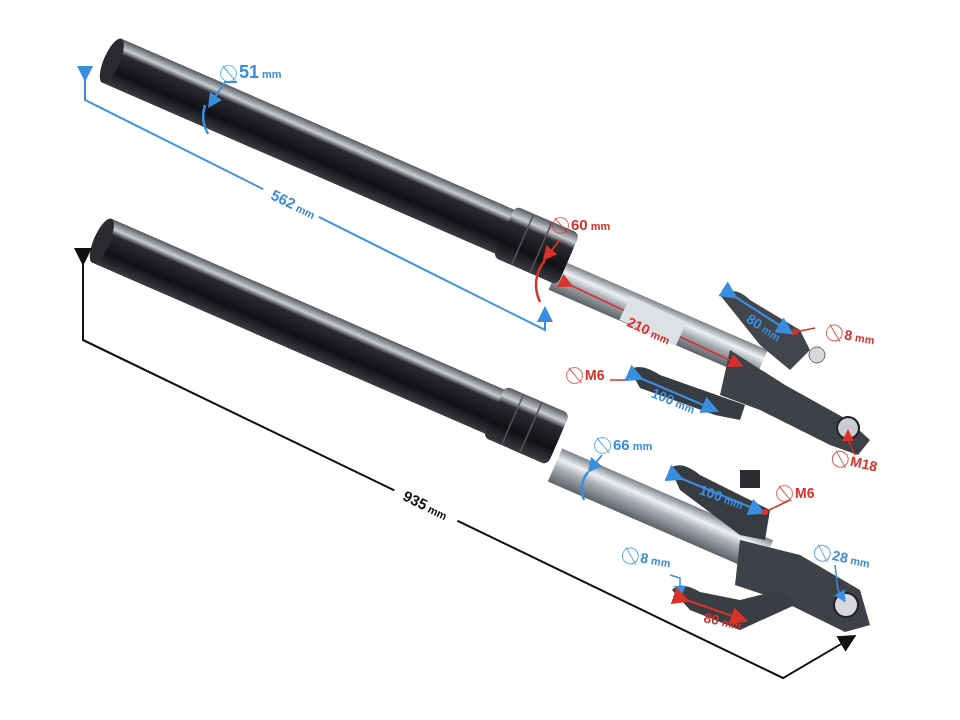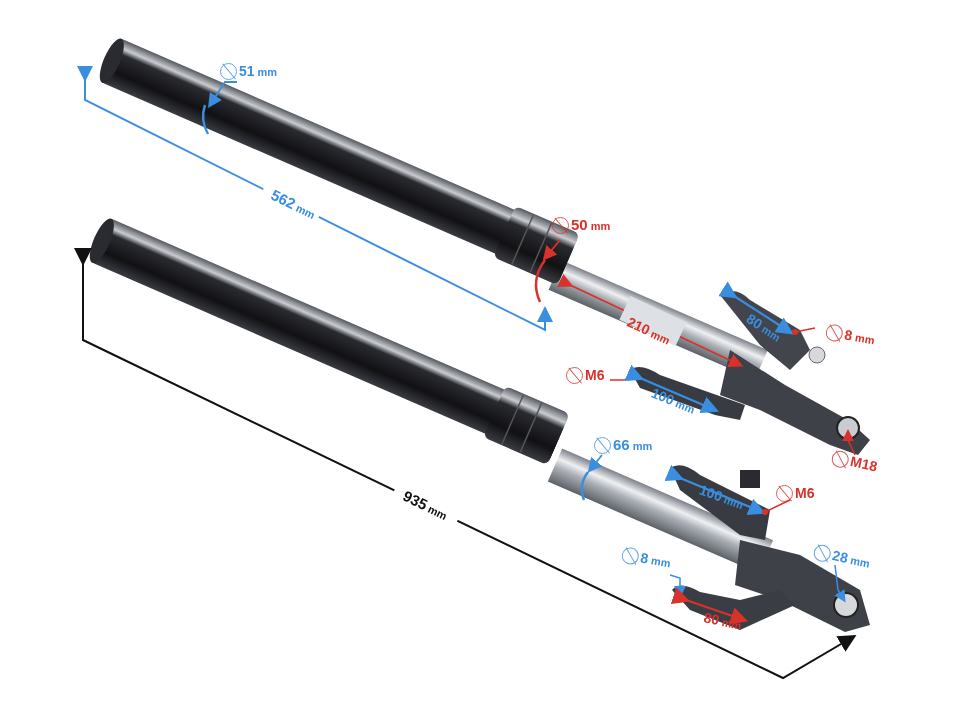--- a/index.html
+++ b/index.html
@@ -118,27 +118,27 @@
 
   <path d="M835,565 L838,590 L844,600" stroke="#3a8ee0" stroke-width="1.5" fill="none" marker-end="url(#arB)"></path>
 
   <polyline points="83,262 83,340 783,678 853,637" fill="none" stroke="#111" stroke-width="2" marker-start="url(#arK)" marker-end="url(#arK)"></polyline>
   <rect x="395" y="482" width="70" height="30" fill="#fff" transform="rotate(25.8 430 497)"></rect>
   <rect x="265" y="180" width="62" height="26" fill="#fff" transform="rotate(26.5 296 193)"></rect>
   <rect x="622" y="308" width="62" height="26" fill="#dde0e4" transform="rotate(25 653 321)"></rect>
 </svg>
 
 <div class="lbl blue" style="left:220px;top:62px;">
-  <span class="diam"></span><span style="font-size:14px">51</span><span class="u">mm</span>
+  <span class="diam"></span><span style="font-size:18px">51</span><span class="u">mm</span>
 </div>
 <div class="lbl blue" style="left:272px;top:185px;transform:rotate(26deg);">
   <span style="font-size:15px">562</span><span class="u">mm</span>
 </div>
 <div class="lbl red" style="left:552px;top:216px;">
-  <span class="diam"></span><span style="font-size:15px">50</span><span class="u">mm</span>
+  <span class="diam"></span><span style="font-size:15px">60</span><span class="u">mm</span>
 </div>
 <div class="lbl red" style="left:628px;top:312px;transform:rotate(25deg);">
   <span style="font-size:14px">210</span><span class="u">mm</span>
 </div>
 <div class="lbl blue" style="left:748px;top:308px;transform:rotate(33deg);">
   <span style="font-size:14px">80</span><span class="u">mm</span>
 </div>
 <div class="lbl red" style="left:826px;top:322px;transform:rotate(10deg);">
   <span class="diam"></span><span style="font-size:14px">8</span><span class="u">mm</span>
 </div>

